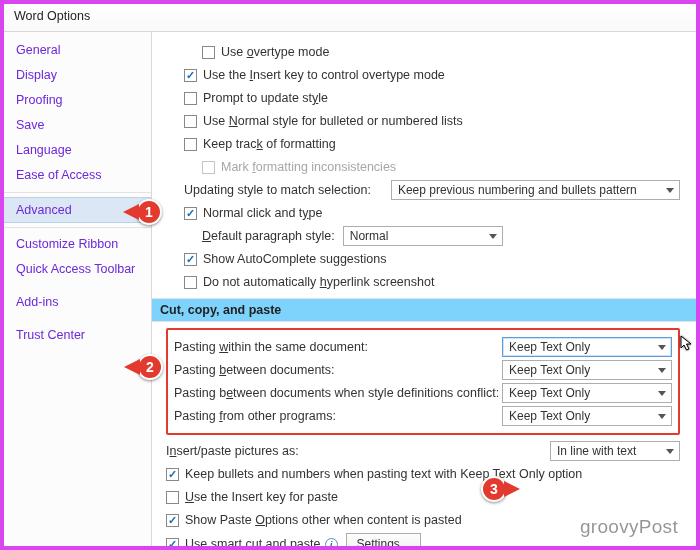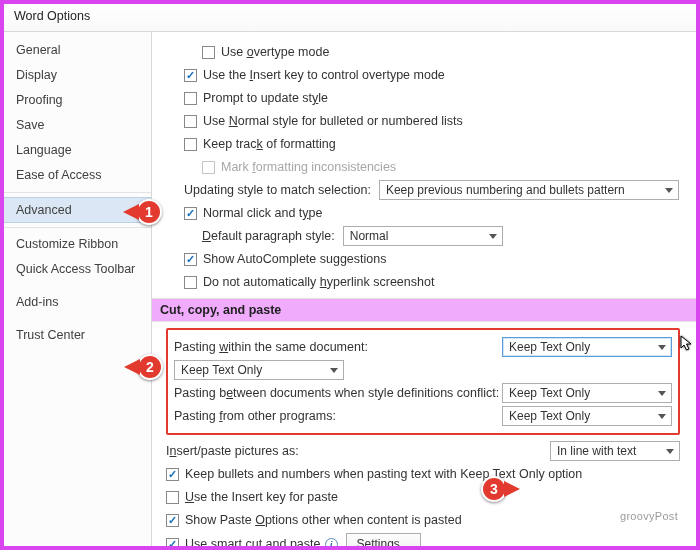--- a/index.html
+++ b/index.html
@@ -8,21 +8,21 @@
 
   .frame { width: 700px; height: 550px; border: 4px solid #d946ef; position: relative; background: #fff; }
 
   
   .titlebar { height: 28px; background: linear-gradient(#fff,#f9f9f9); border-bottom: 1px solid #d8d8d8; padding: 5px 10px; font-size: 12.5px; color: #222; }
 
   .main { display: flex; width: 100%; height: calc(100% - 28px); }
 
   
   .sidebar { width: 148px; border-right: 1px solid #d8d8d8; background: #fcfcfc; padding-top: 6px; }
-  .sidebar .item { padding: 5px 12px; font-size: 12.5px; color: #404040; cursor: pointer; border-bottom: 1px solid transparent; }
+  .sidebar .item { padding: 5px 12px; font-size: 12.5px; color: #6d28d9; cursor: pointer; border-bottom: 1px solid transparent; }
   .sidebar .item.selected { background: #dbe7f4; border-top: 1px solid #bcd0e6; border-bottom: 1px solid #bcd0e6; }
   .sidebar .sep { height: 1px; background: #e3e3e3; margin: 4px 0; }
   .sidebar .item.gap { margin-top: 8px; }
 
   
   .content { flex: 1; padding: 8px 16px 4px 14px; overflow: hidden; position: relative; font-size: 12.5px; color: #333; }
 
   .row { display: flex; align-items: center; margin: 2px 0 3px 0; min-height: 20px; }
   .row.indent1 { margin-left: 18px; }
   .row.indent2 { margin-left: 36px; }
@@ -33,41 +33,41 @@
   .lbl { white-space: nowrap; }
   .lbl.dis { color: #a7a7a7; }
   .lbl .u { text-decoration: underline; text-underline-offset: 1px; }
 
   .combo { height: 20px; border: 1px solid #adadad; background: #fff; display: inline-flex; align-items: center; padding: 0 18px 0 6px; font-size: 12px; color: #333; position: relative; cursor: pointer; }
   .combo::after { content: ""; position: absolute; right: 5px; top: 7px; width: 0; height: 0; border-left: 4px solid transparent; border-right: 4px solid transparent; border-top: 5px solid #555; }
   .combo.small { width: 160px; }
   .combo.med { width: 300px; }
   .combo.hover { border-color: #5b9dd9; box-shadow: inset 0 0 0 1px #cfe4f7; }
 
-  .section-hdr { background: #f0abfc; color: #222; font-weight: 600; font-size: 12.5px; padding: 4px 8px; margin: 6px -16px 6px -14px; border-top: 1px solid #e3e3e3; border-bottom: 1px solid #e3e3e3; }
+  .section-hdr { background: #7dd3fc; color: #222; font-weight: 600; font-size: 12.5px; padding: 4px 8px; margin: 6px -16px 6px -14px; border-top: 1px solid #e3e3e3; border-bottom: 1px solid #e3e3e3; }
 
   .pastebox { border: 2px solid #e33a2f; border-radius: 2px; padding: 4px 6px; margin: 2px 0 6px 0; }
   .pasterow { display: flex; align-items: center; justify-content: space-between; margin: 3px 0; }
   .pasterow .combo { width: 170px; }
 
   .btn { height: 22px; border: 1px solid #adadad; background: linear-gradient(#fdfdfd,#efefef); padding: 0 10px; font-size: 12px; cursor: pointer; display: inline-flex; align-items: center; margin-left: 8px; }
 
   .info-icon { display: inline-flex; width: 13px; height: 13px; border: 1px solid #5a8dc0; border-radius: 50%; color: #2a6bb0; font-size: 9.5px; align-items: center; justify-content: center; margin-left: 4px; font-style: italic; font-weight: bold; }
 
   
   .callout { position: absolute; pointer-events: none; }
   .callout .bubble { width: 26px; height: 26px; background: #e33a2f; border-radius: 50%; border: 2px solid #fff; box-shadow: 0 1px 3px rgba(0,0,0,.45); color: #fff; font-weight: bold; font-size: 14px; display: flex; align-items: center; justify-content: center; }
   .callout .tail { width: 0; height: 0; position: absolute; }
   .callout.right .tail { border-top: 8px solid transparent; border-bottom: 8px solid transparent; border-right: 16px solid #e33a2f; left: -13px; top: 5px; }
   .callout.left .tail { border-top: 8px solid transparent; border-bottom: 8px solid transparent; border-left: 16px solid #e33a2f; right: -13px; top: 5px; }
 
   .cursor { position: absolute; width: 14px; height: 18px; pointer-events: none; }
   .cursor svg { filter: drop-shadow(0 0 1px rgba(0,0,0,.6)); }
 
-  .watermark { position: absolute; right: 18px; bottom: 24px; font-size: 11px; color: rgba(0,0,0,.42); font-weight: 500; letter-spacing: .3px; }
+  .watermark { position: absolute; right: 18px; bottom: 8px; font-size: 19px; color: rgba(0,0,0,.42); font-weight: 500; letter-spacing: .3px; }
 </style>
 </head>
 <body>
 
 <div class="frame">
   <div class="titlebar">Word Options</div>
 
   <div class="main">
 
     <div class="sidebar">
@@ -106,21 +106,21 @@
       </div>
       <div class="row indent1">
         <span class="chk"></span>
         <span class="lbl"><span>Keep trac</span><span class="u">k</span><span> of formatting</span></span>
       </div>
       <div class="row indent2">
         <span class="chk disabled"></span>
         <span class="lbl dis"><span>Mark </span><span class="u">f</span><span>ormatting inconsistencies</span></span>
       </div>
       <div class="row indent1">
-        <span class="lbl" style="margin-right:8px;">Updating style to match selection:</span>
+        <span class="lbl" style="margin-right:20px;">Updating style to match selection:</span>
         <span class="combo med">Keep previous numbering and bullets pattern</span>
       </div>
       <div class="row indent1">
         <span class="chk checked"></span>
         <span class="lbl"><span>Normal click and t</span><span class="u">y</span><span>pe</span></span>
       </div>
       <div class="row indent2">
         <span class="lbl" style="margin-right:8px;"><span></span><span class="u">D</span><span>efault paragraph style:</span></span>
         <span class="combo small">Normal</span>
       </div>
@@ -134,20 +134,21 @@
       </div>
 
       <div class="section-hdr">Cut, copy, and paste</div>
 
       <div class="pastebox">
         <div class="pasterow">
           <span class="lbl"><span>Pasting </span><span class="u">w</span><span>ithin the same document:</span></span>
           <span class="combo hover">Keep Text Only</span>
         </div>
         <div class="pasterow">
+          <span class="lbl"><span>Pasting </span><span class="u">b</span><span>etween documents:</span></span>
           <span class="combo">Keep Text Only</span>
         </div>
         <div class="pasterow">
           <span class="lbl"><span>Pasting b</span><span class="u">e</span><span>tween documents when style definitions conflict:</span></span>
           <span class="combo">Keep Text Only</span>
         </div>
         <div class="pasterow">
           <span class="lbl"><span>Pasting </span><span class="u">f</span><span>rom other programs:</span></span>
           <span class="combo">Keep Text Only</span>
         </div>

